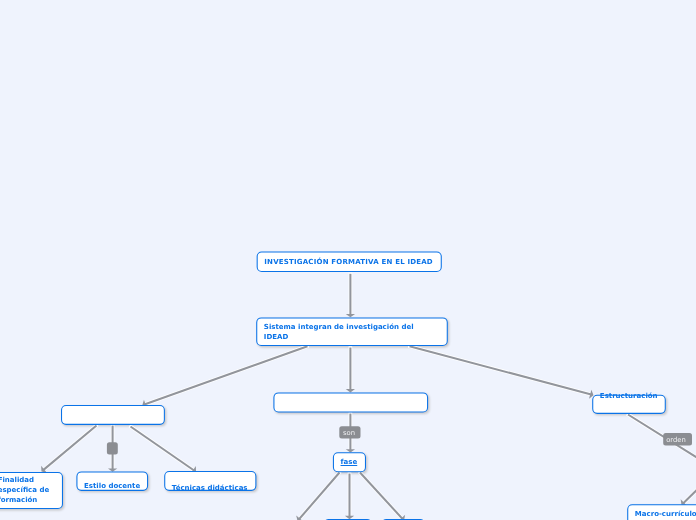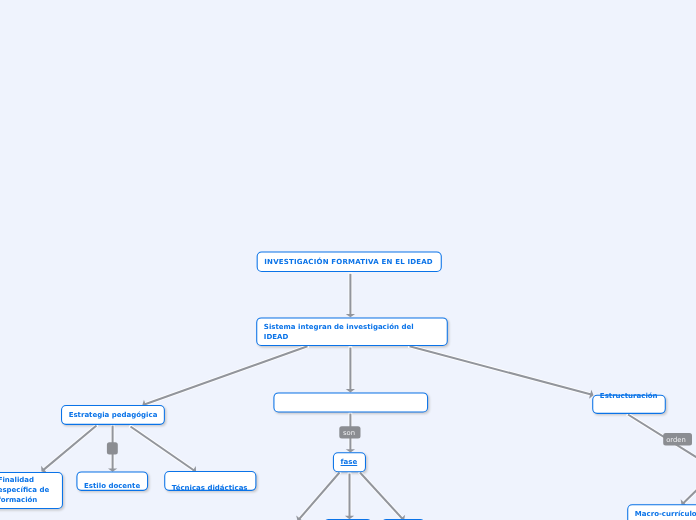--- a/index.html
+++ b/index.html
@@ -125,21 +125,20 @@
       </g>
       <g>
         <rect x="339.3" y="426.3" width="21.2" height="12.3" rx="2.5" ry="2.5" fill="#8b8d92"></rect>
         <rect x="663.2" y="433" width="28.8" height="12.5" rx="2.5" ry="2.5" fill="#8b8d92"></rect>
         <rect x="106.9" y="442.2" width="10.9" height="12.4" rx="2.5" ry="2.5" fill="#8b8d92"></rect>
       </g>
     </svg>
 <div class="nodetext" style="left: 257.26px; top: 318.46px; width: 189.48px; height: 26.48px;">Sistema integran de investigación del
 IDEAD</div>
     <div class="nodetext ls" style="left: 257.71px; top: 252.49px; width: 183.03px; height: 18.53px;">INVESTIGACIÓN FORMATIVA EN EL IDEAD</div>
-    <div class="nodetext" style="left: 62.06px; top: 406.06px; width: 101.78px; height: 17.78px;">Estrategia pedagógica</div>
     <div class="nodetext" style="left: 593.26px; top: 388px; width: 71.48px; height: 16.98px;">Estructuración</div>
     <div class="nodetext" style="left: -8.94px; top: 473.06px; width: 70.88px; height: 34.88px;">Finalidad
 específica de
 formación</div>
     <div class="nodetext" style="left: 77.46px; top: 472.46px; width: 69.58px; height: 27px;">Estilo docente</div>
     <div class="nodetext" style="left: 165.26px; top: 472.06px; width: 90.08px; height: 32px;">Técnicas didácticas</div>
     <div class="nodetext" style="left: 333.96px; top: 453.36px; width: 30.98px; height: 17.88px; text-decoration: underline;">fase</div>
     <div class="nodetext" style="left: 324.76px; top: 519.96px; width: 46.28px; height: 17.88px;"></div>
     <div class="nodetext" style="left: 382.36px; top: 519.96px; width: 41.78px; height: 17.88px;"></div>
     <div class="nodetext" style="left: 628.26px; top: 505.26px; width: 82.88px; height: 17.88px;">Macro-currículo</div>

